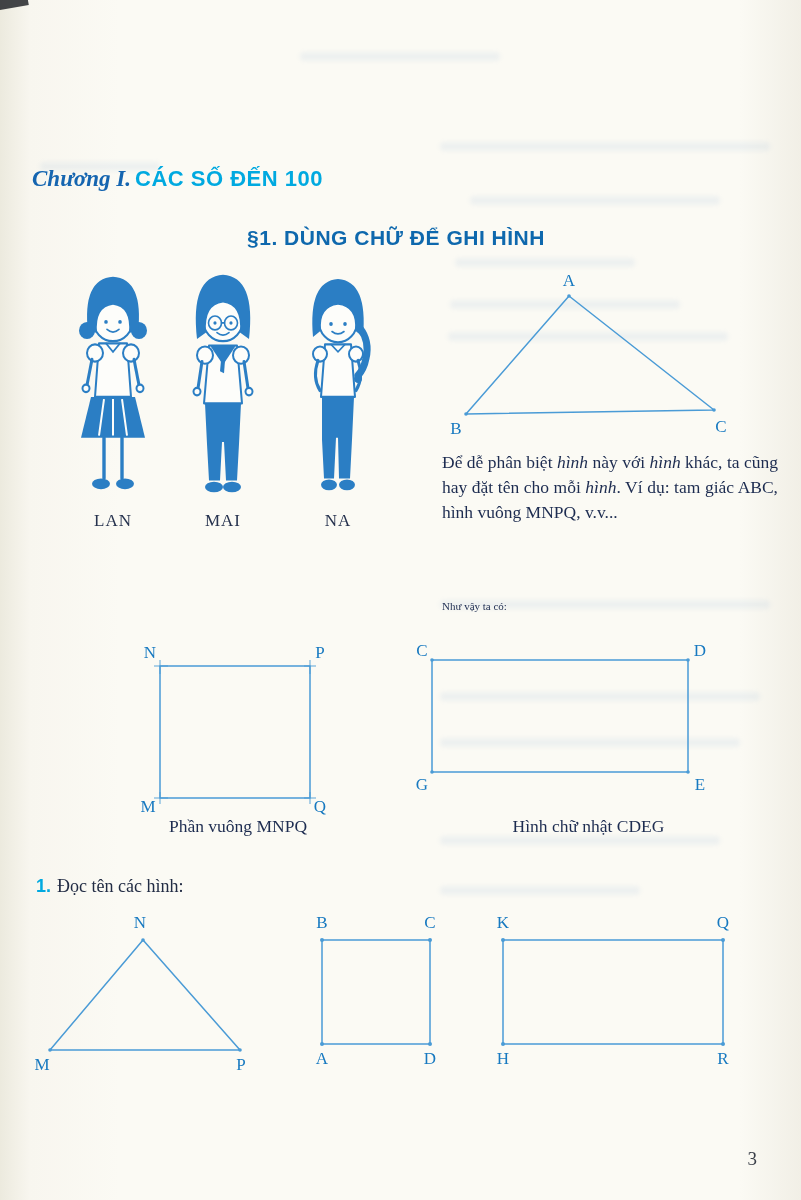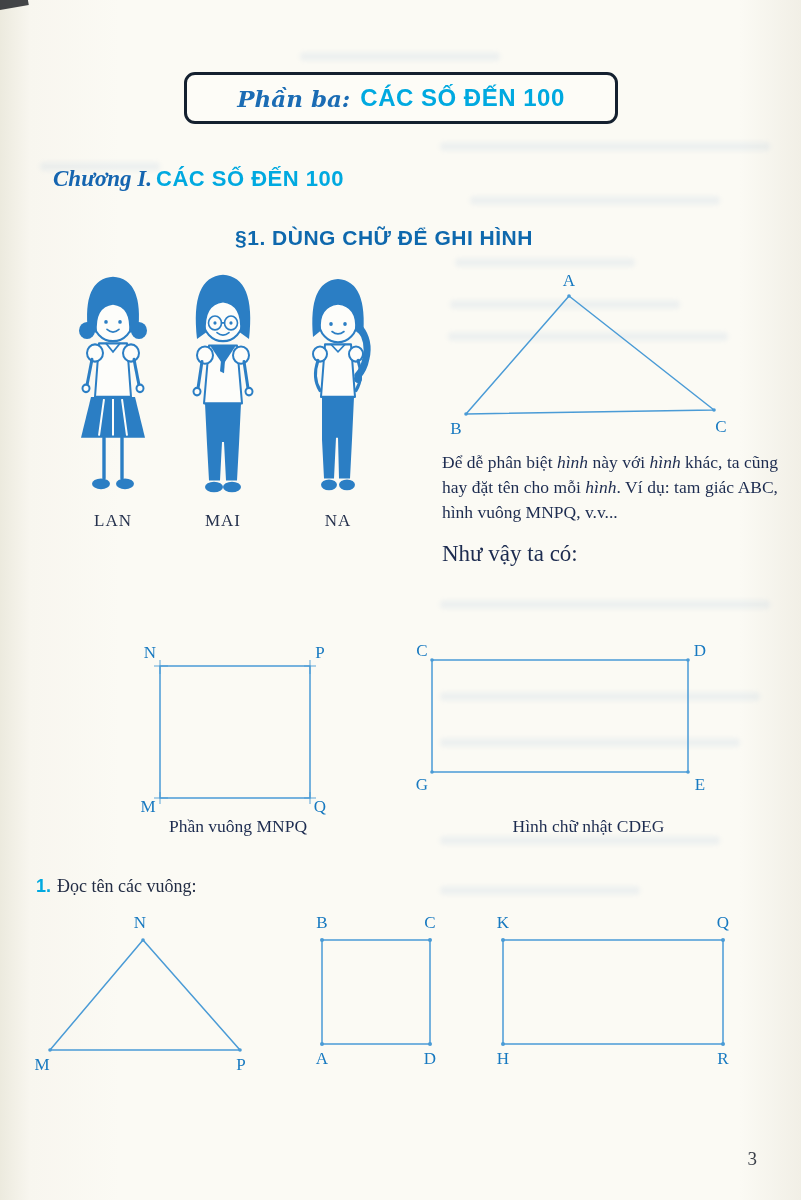--- a/index.html
+++ b/index.html
@@ -25,42 +25,42 @@
     display:flex; align-items:center; justify-content:center; gap:10px;
   }
   .part-label{
     font-family:"DejaVu Serif", serif; font-style:italic; font-weight:bold;
     font-size:23px; color:#1b6cb4;
   }
   .part-title{
     font-family:"Liberation Sans", sans-serif; font-weight:800;
     font-size:24px; color:var(--cyan,#00a9e0); letter-spacing:.5px;
   }
-  .chapter{ position:absolute; left:53px; top:166px; }
+  .chapter{ position:absolute; left:32px; top:166px; }
   .chapter-label{
     font-family:"Liberation Serif", serif; font-style:italic; font-weight:bold;
     font-size:23px; color:#1565b0;
   }
   .chapter-title{
     font-family:"Liberation Sans", sans-serif; font-weight:800;
     font-size:22px; color:var(--cyan,#00a9e0); letter-spacing:.5px;
   }
   .section-title{
-    position:absolute; left:124px; top:226px; width:520px; text-align:center;
+    position:absolute; left:136px; top:226px; width:520px; text-align:center;
     font-family:"Liberation Sans", sans-serif; font-weight:700;
     font-size:21px; color:var(--heading-blue,#0e68ad); letter-spacing:.5px;
   }
 
   
   .para{ position:absolute; font-size:17.5px; line-height:1.42; text-align:justify; color:var(--ink,#1d2c50); }
   .para-people{ left:38px; top:540px; width:398px; }
   .para-shapes{ left:442px; top:450px; width:336px; }
   .term{ font-style:italic; }
   .name{ font-weight:bold; font-style:normal; }
-  .so-we-have{ position:absolute; left:442px; top:541px; font-size:23px; }
+  .so-we-have{ position:absolute; left:442px; top:600px; font-size:11px; }
 
   .person-name{ position:absolute; transform:translateX(-50%); font-size:17px; letter-spacing:1px; color:#26324e; }
 
   .caption{ position:absolute; top:816px; text-align:center; font-size:17.5px; color:var(--ink,#1d2c50); }
   .caption-square{ left:138px; width:200px; }
   .caption-rect{ left:481px; width:215px; }
 
   .exercise{ position:absolute; left:36px; top:876px; font-size:18px; }
   .exercise-number{ font-family:"Liberation Sans", sans-serif; font-weight:700; color:var(--cyan,#00a9e0); margin-right:6px; }
   .exercise-text{ color:#222c44; }
@@ -100,24 +100,20 @@
     <div class="ghost" style="left:455px;top:258px;width:180px;"></div>
     <div class="ghost" style="left:450px;top:300px;width:230px;"></div>
     <div class="ghost" style="left:448px;top:332px;width:280px;"></div>
     <div class="ghost" style="left:440px;top:600px;width:330px;"></div>
     <div class="ghost" style="left:440px;top:692px;width:320px;"></div>
     <div class="ghost" style="left:440px;top:738px;width:300px;"></div>
     <div class="ghost" style="left:440px;top:836px;width:280px;"></div>
     <div class="ghost" style="left:440px;top:886px;width:200px;"></div>
   </div>
 
-  <div class="title-box">
-    <span class="part-label">Phần ba:</span>
-    <span class="part-title">CÁC SỐ ĐẾN 100</span>
-  </div>
 
   <div class="chapter">
     <span class="chapter-label">Chương I.</span>
     <span class="chapter-title">CÁC SỐ ĐẾN 100</span>
   </div>
 
   <div class="section-title">§1. DÙNG CHỮ ĐỂ GHI HÌNH</div>
 
   <svg class="fig" style="left:28px;top:264px;" width="390" height="238" viewBox="0 0 390 222" preserveAspectRatio="none">
 
@@ -226,21 +222,21 @@
       <circle class="dot" cx="20" cy="132" r="1.8"></circle>
       <circle class="dot" cx="276" cy="132" r="1.8"></circle>
     <text class="shape-label" x="10" y="150" text-anchor="middle">G</text>
     <text class="shape-label" x="288" y="150" text-anchor="middle">E</text>
   </svg>
 
   <div class="caption caption-square">Phần vuông MNPQ</div>
   <div class="caption caption-rect">Hình chữ nhật CDEG</div>
 
   <div class="exercise">
-    <span class="exercise-number">1.</span><span class="exercise-text">Đọc tên các vuông:</span>
+    <span class="exercise-number">1.</span><span class="exercise-text">Đọc tên các hình:</span>
   </div>
 
   <svg class="fig" style="left:28px;top:912px;" width="235" height="160" viewBox="0 0 235 160">
     <text class="shape-label" x="112" y="16" text-anchor="middle">N</text>
     <path class="geo" d="M115,28 L22,138 L212,138 Z"></path>
     <circle class="dot" cx="115" cy="28" r="1.8"></circle>
       <circle class="dot" cx="22" cy="138" r="1.8"></circle>
       <circle class="dot" cx="212" cy="138" r="1.8"></circle>
     <text class="shape-label" x="14" y="158" text-anchor="middle">M</text>
     <text class="shape-label" x="213" y="158" text-anchor="middle">P</text>

